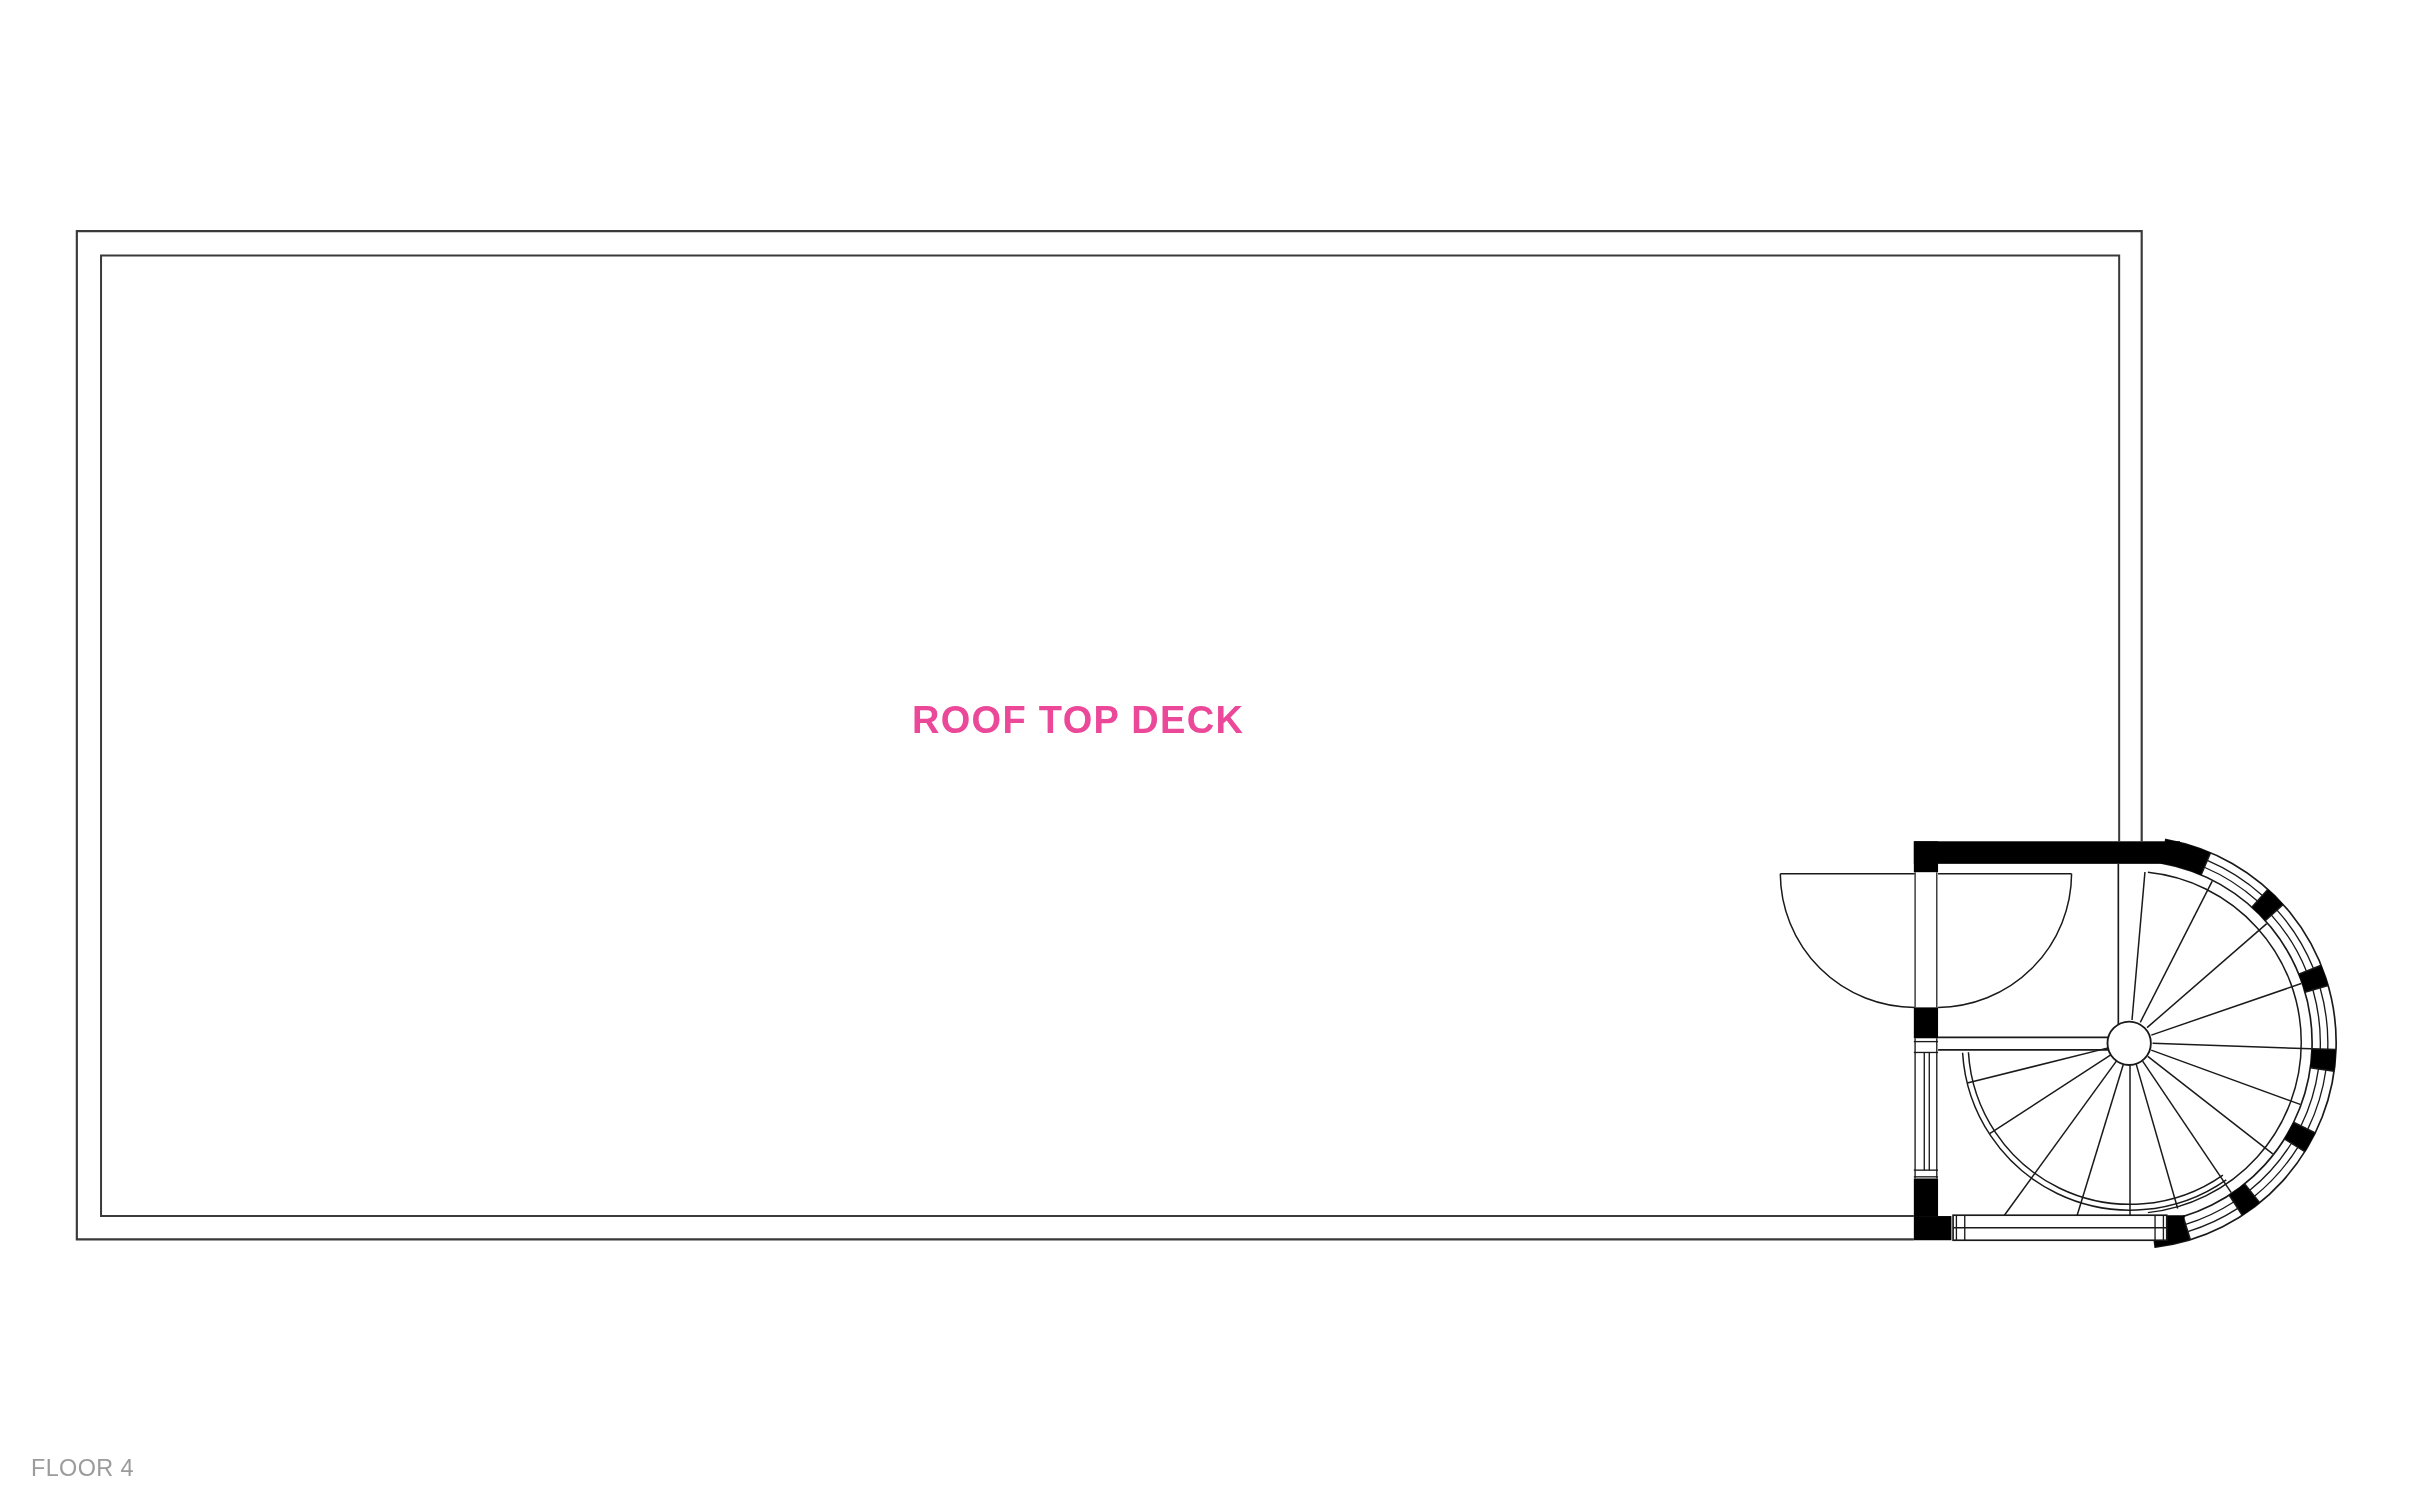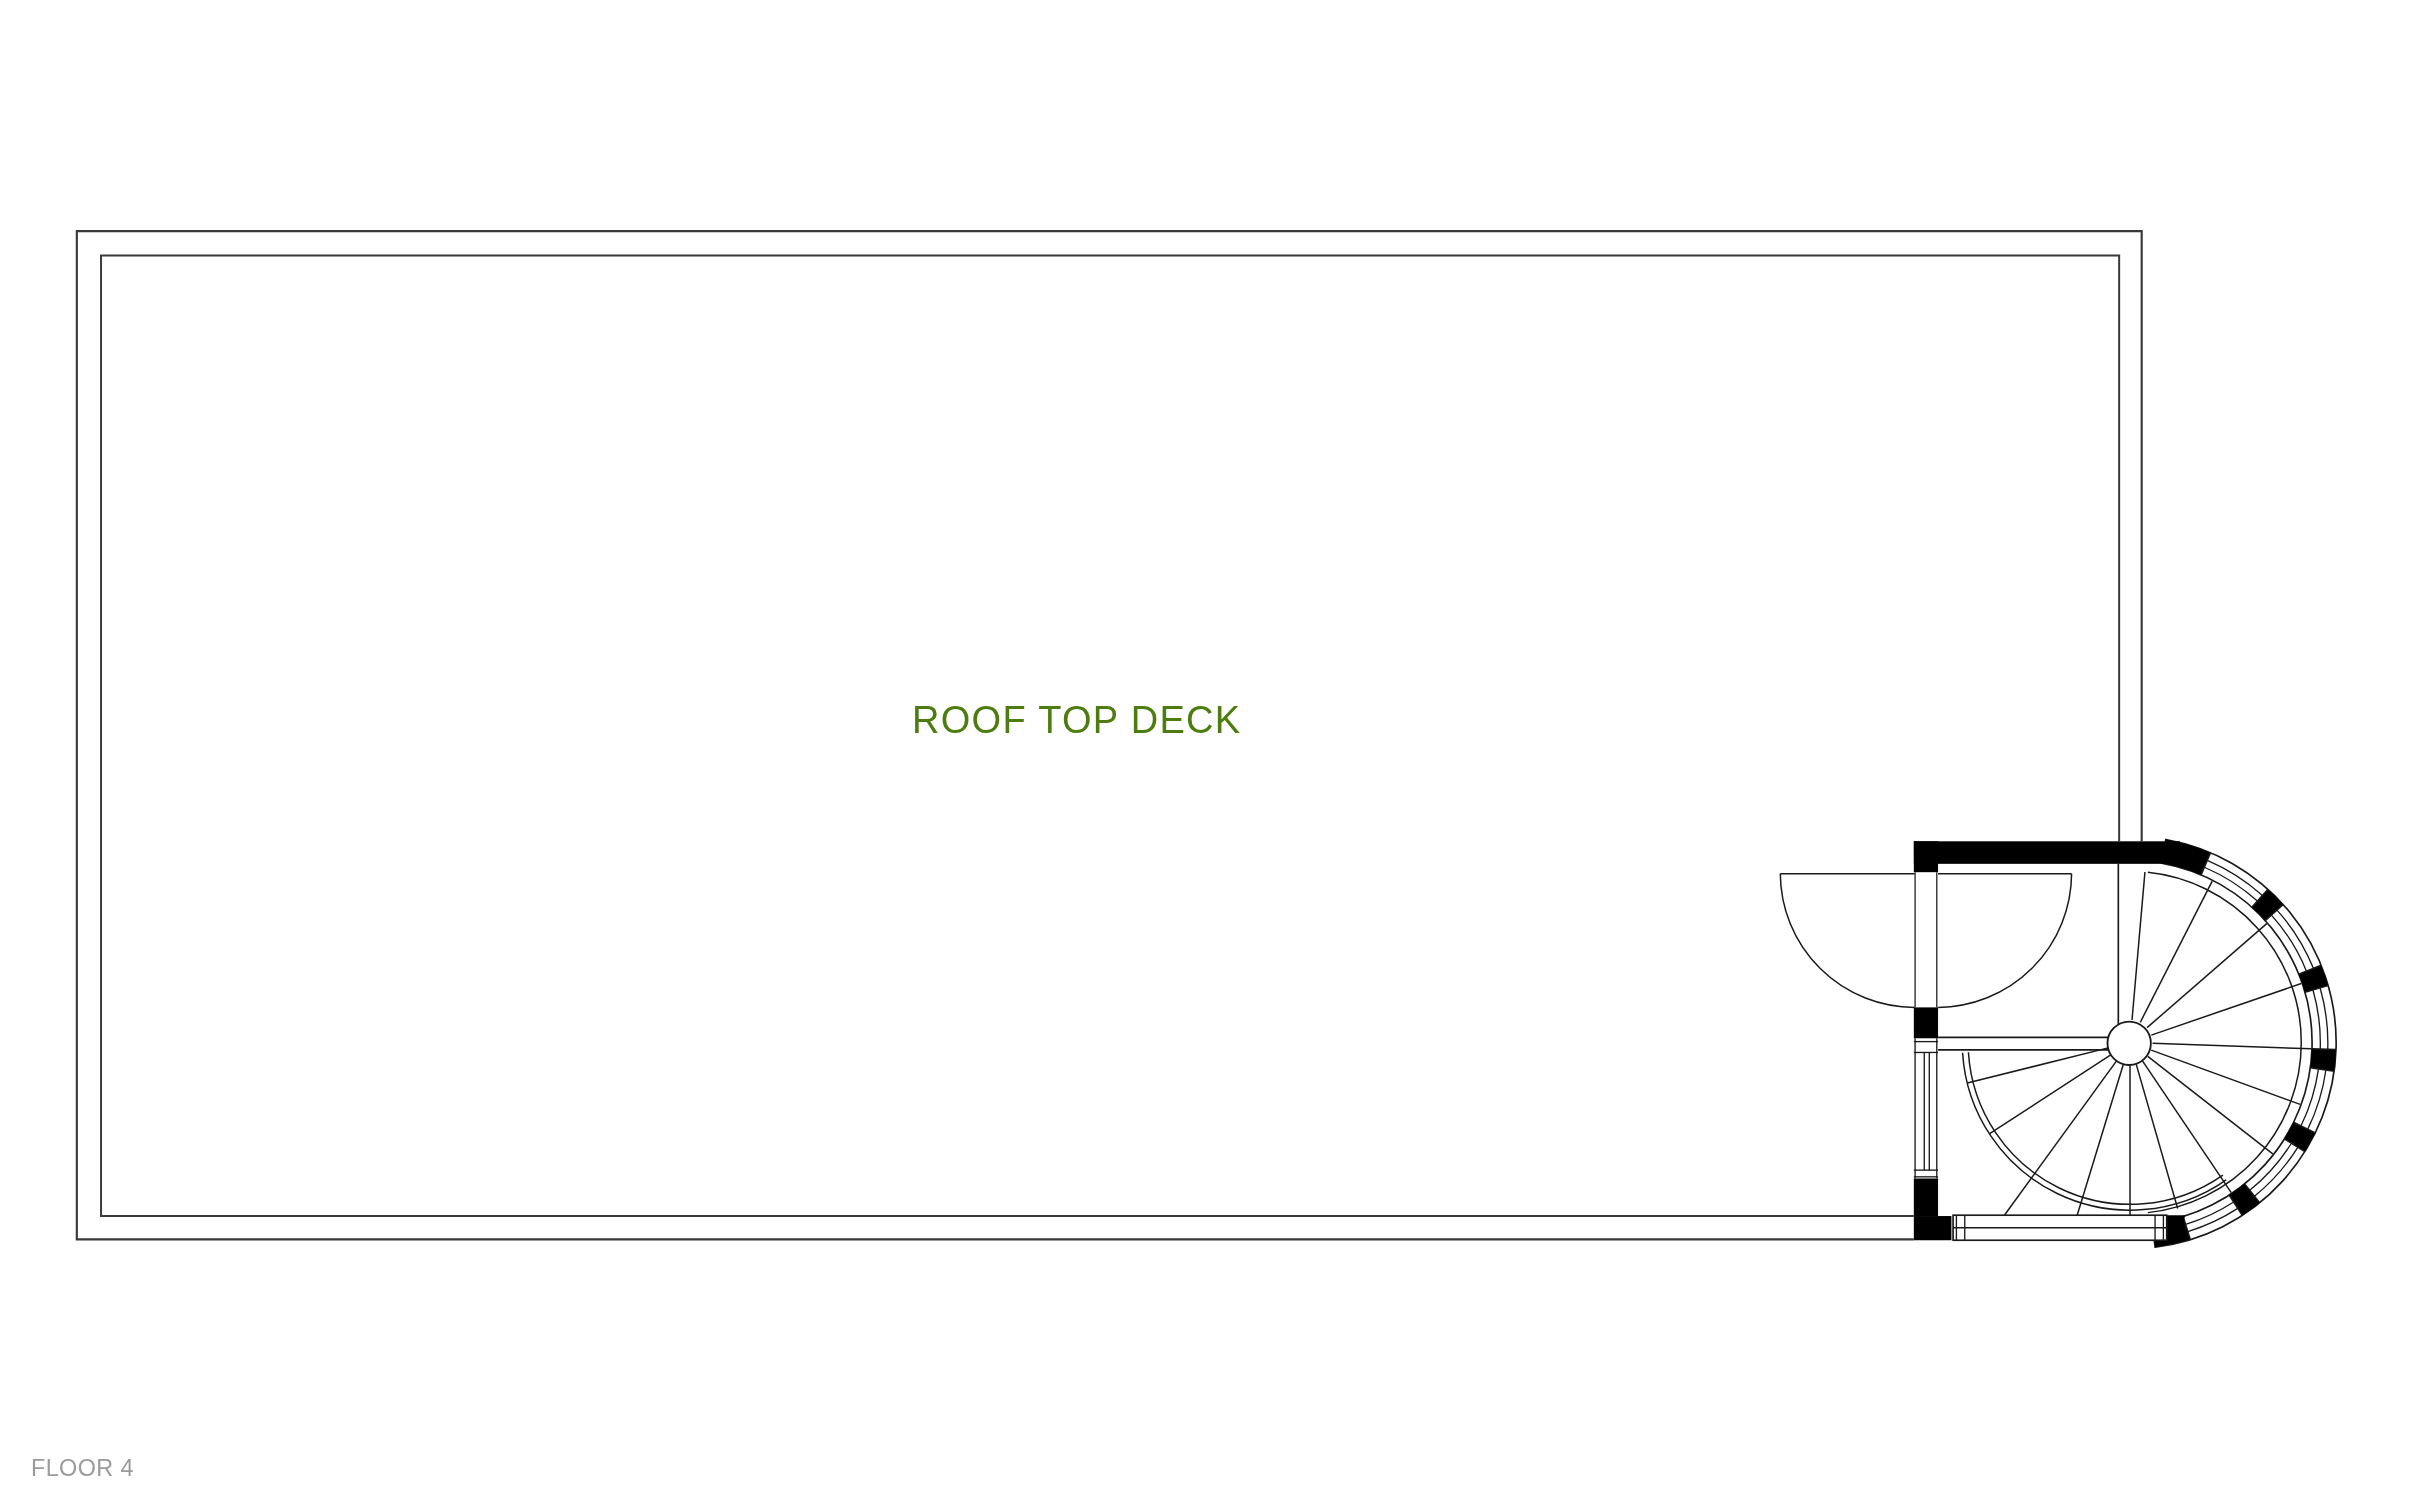--- a/index.html
+++ b/index.html
@@ -148,18 +148,18 @@
           <line x1="2552" y1="1276" x2="2552" y2="1456" stroke="#1a1a1a" stroke-width="1.8"></line>
           <line x1="2544.1" y1="1274.8" x2="2488.7" y2="1456" stroke="#1a1a1a" stroke-width="1.8"></line>
           <line x1="2536.1" y1="1270.8" x2="2401.5" y2="1456.1" stroke="#1a1a1a" stroke-width="1.8"></line>
           <line x1="2529.4" y1="1263.7" x2="2383.4" y2="1358.5" stroke="#1a1a1a" stroke-width="1.8"></line>
           <line x1="2525.8" y1="1255.5" x2="2357" y2="1297.6" stroke="#1a1a1a" stroke-width="1.8"></line>
           <circle cx="2551" cy="1250" r="26" fill="#ffffff" stroke="#1a1a1a" stroke-width="2.2"></circle>
         </g>
       </g>
     </svg>
 
-  <div class="room-label" style="color: #4d7c0f;">ROOF TOP DECK</div>
+  <div class="room-label" style="color: #ec4899; font-weight: bold;">ROOF TOP DECK</div>
 
   <div class="floor-label" style="color: rgb(155, 155, 155);">FLOOR 4</div>
 
 </div>
 
 
 </body></html>

